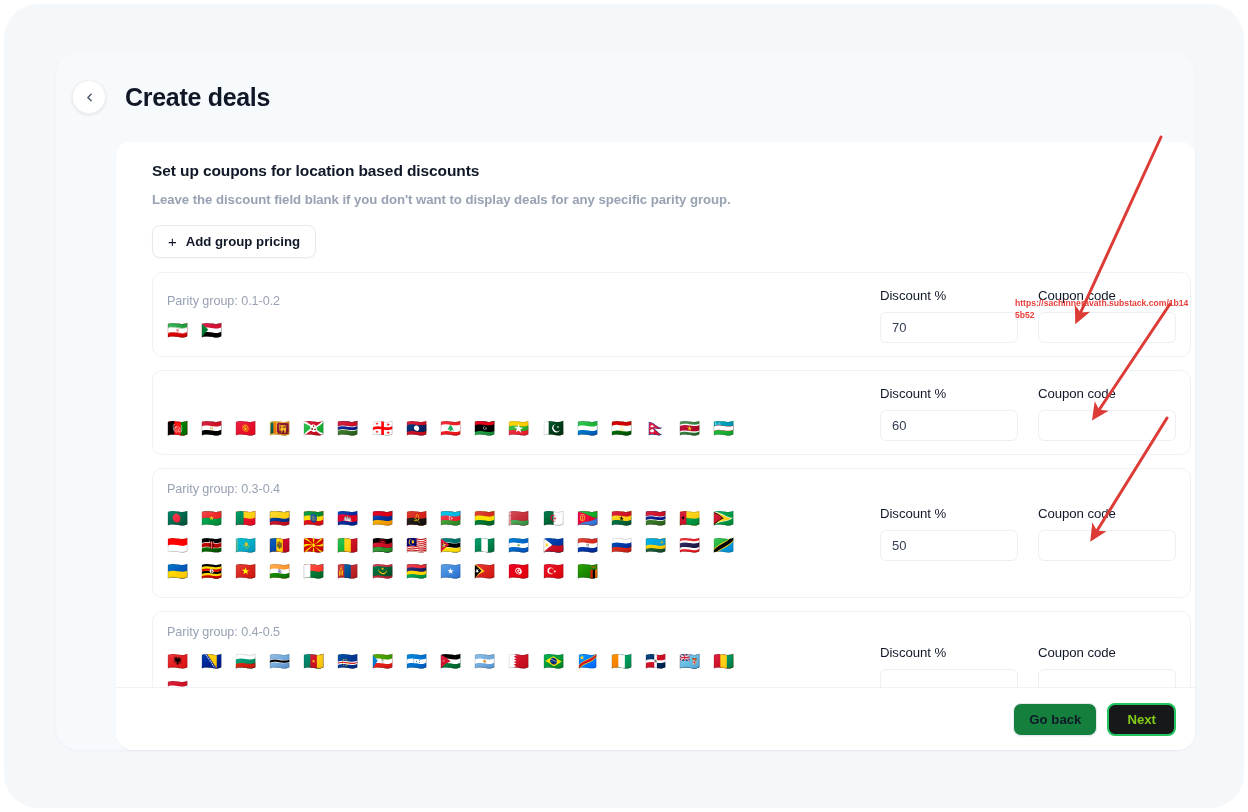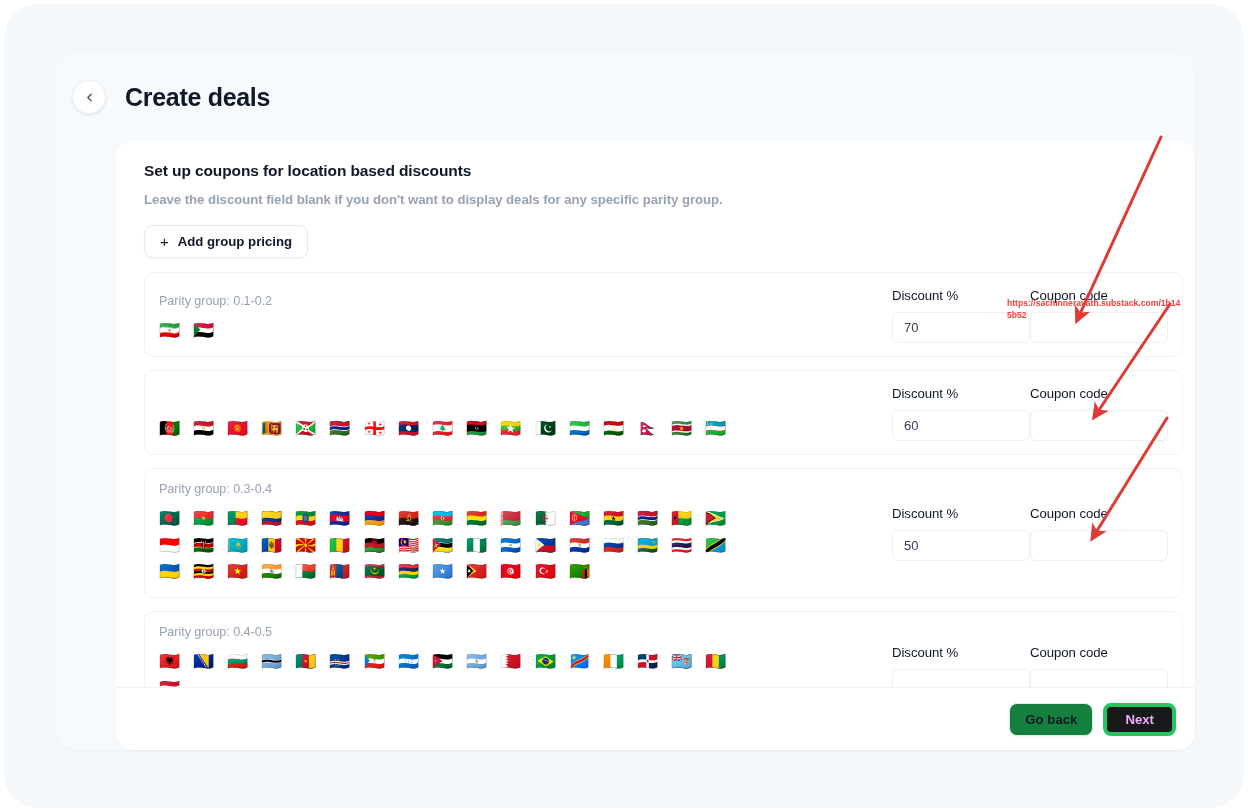--- a/index.html
+++ b/index.html
@@ -83,21 +83,21 @@
     width: 1079px;
     height: 608px;
     background: #ffffff;
     border-radius: 14px 14px 18px 18px;
     overflow: hidden;
     box-shadow: 0 1px 2px rgba(16,24,40,0.04);
   }
 
   .card-inner {
     position: absolute;
-    left: 8px; top: 0;
+    left: 16px; top: 0;
     width: 1079px;
     height: 545px;
     overflow: hidden;
   }
 
   .card-head { padding: 20px 20px 0 20px; }
   .card-title {
     font-size: 15.5px;
     font-weight: 700;
     color: #101828;
@@ -163,21 +163,21 @@
   }
   .flag {
     font-size: 17px;
     font-family: "DejaVu Sans", sans-serif;
     letter-spacing: 0;
   }
 
   .group-right {
     flex: none;
     display: flex;
-    gap: 0;
+    gap: 20px;
     align-self: center;
     padding-top: 2px;
   }
   .field { width: 138px; }
   .field-label {
     font-size: 13.2px;
     color: #101828;
     font-weight: 400;
     letter-spacing: -0.05px;
     white-space: nowrap;
@@ -242,26 +242,26 @@
     font-size: 13.2px;
     font-weight: 700;
     color: #101828;
     cursor: pointer;
     box-shadow: 0 1px 2px rgba(16,24,40,0.05);
   }
   .btn-primary {
     height: 33px;
     padding: 0 18px;
     background: #17181a;
-    border: 4px solid #22c55e;
+    border: 2px solid #22c55e;
     border-radius: 8px;
     font-family: "Liberation Sans", sans-serif;
     font-size: 13.2px;
     font-weight: 700;
-    color: #f0abfc;
+    color: #84cc16;
     cursor: pointer;
   }
 
   
   .annotations {
     position: absolute;
     left: 0; top: 0;
     width: 1248px;
     height: 812px;
     pointer-events: none;

